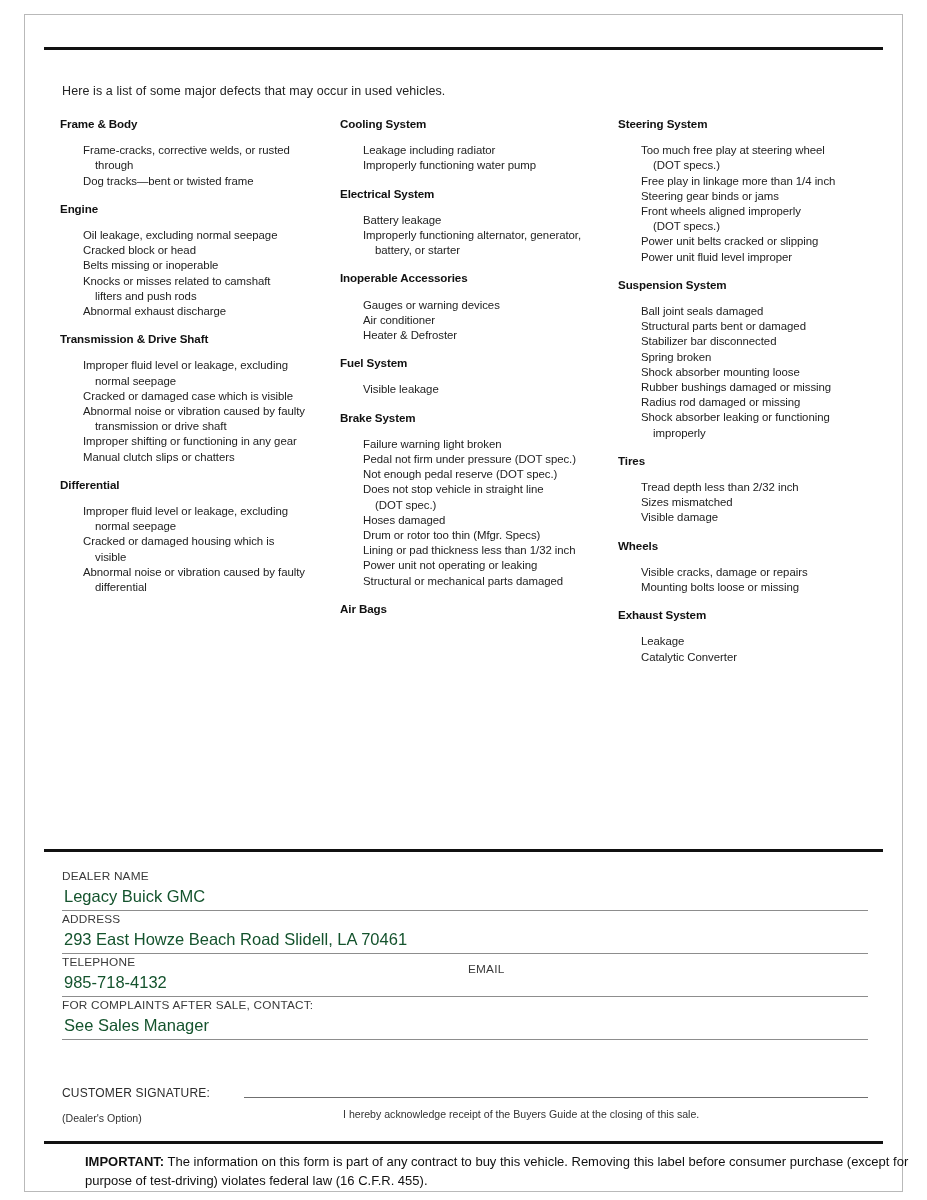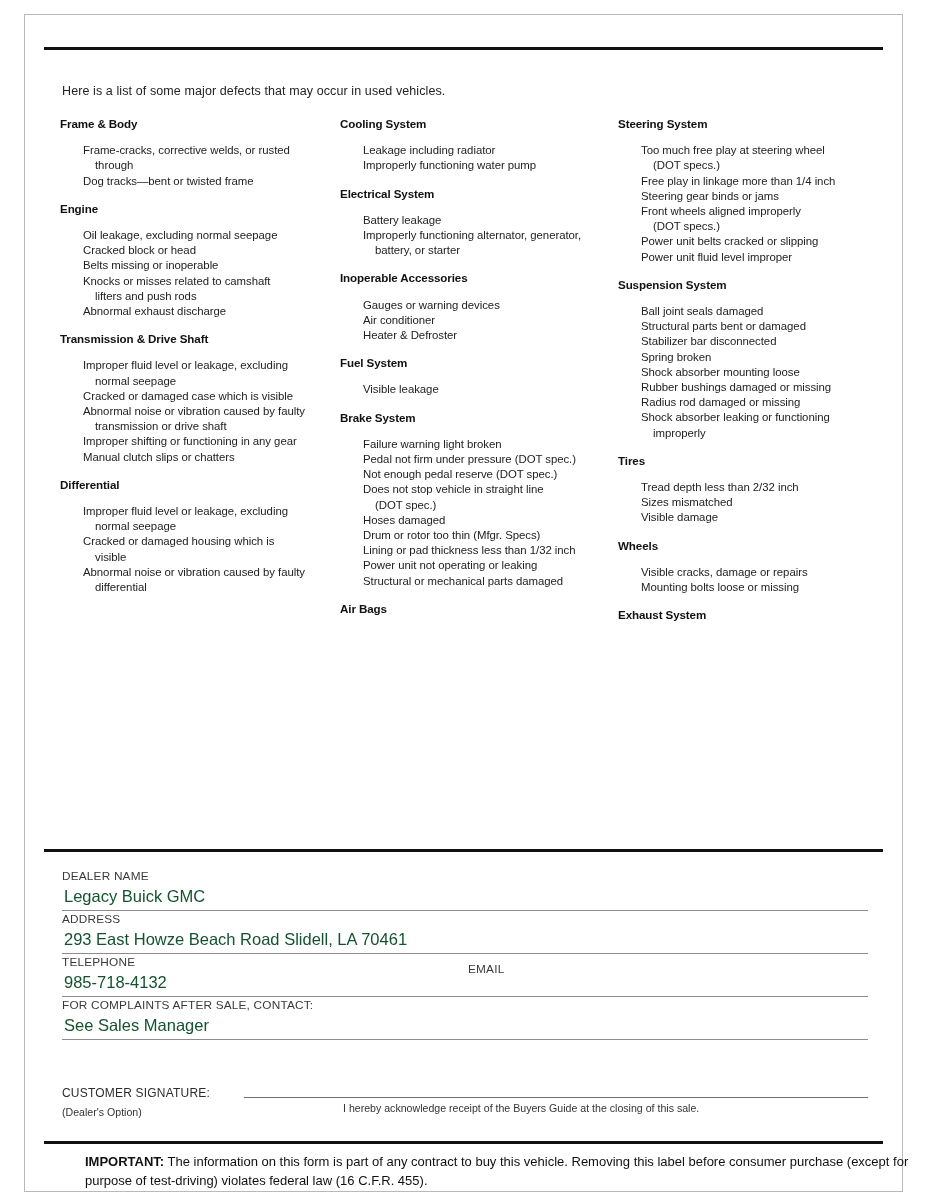--- a/index.html
+++ b/index.html
@@ -146,21 +146,21 @@
   }
   .sig-rule {
     position: absolute;
     left: 182px;
     right: 0;
     bottom: 3px;
     border-bottom: 1px solid #6f6f6f;
   }
   .sig-sub {
     position: relative;
-    margin-top: 1px;
+    margin-top: 7px;
     height: 16px;
   }
   .sig-option {
     font-size: 10.6px;
     color: #333;
   }
   .sig-ack {
     position: absolute;
     left: 281px;
     top: 0;
@@ -338,20 +338,24 @@
       <div class="grp">
         <div class="grp-title">Wheels</div>
         <ul>
           <li>Visible cracks, damage or repairs</li>
           <li>Mounting bolts loose or missing</li>
         </ul>
       </div>
 
       <div class="grp">
         <div class="grp-title">Exhaust System</div>
+        <ul>
+          <li>Leakage</li>
+          <li>Catalytic Converter</li>
+        </ul>
       </div>
 
     </div>
   </div>
 
   <div class="rule-mid"></div>
 
   <div class="dealerblock">
 
     <div class="fieldrow">

